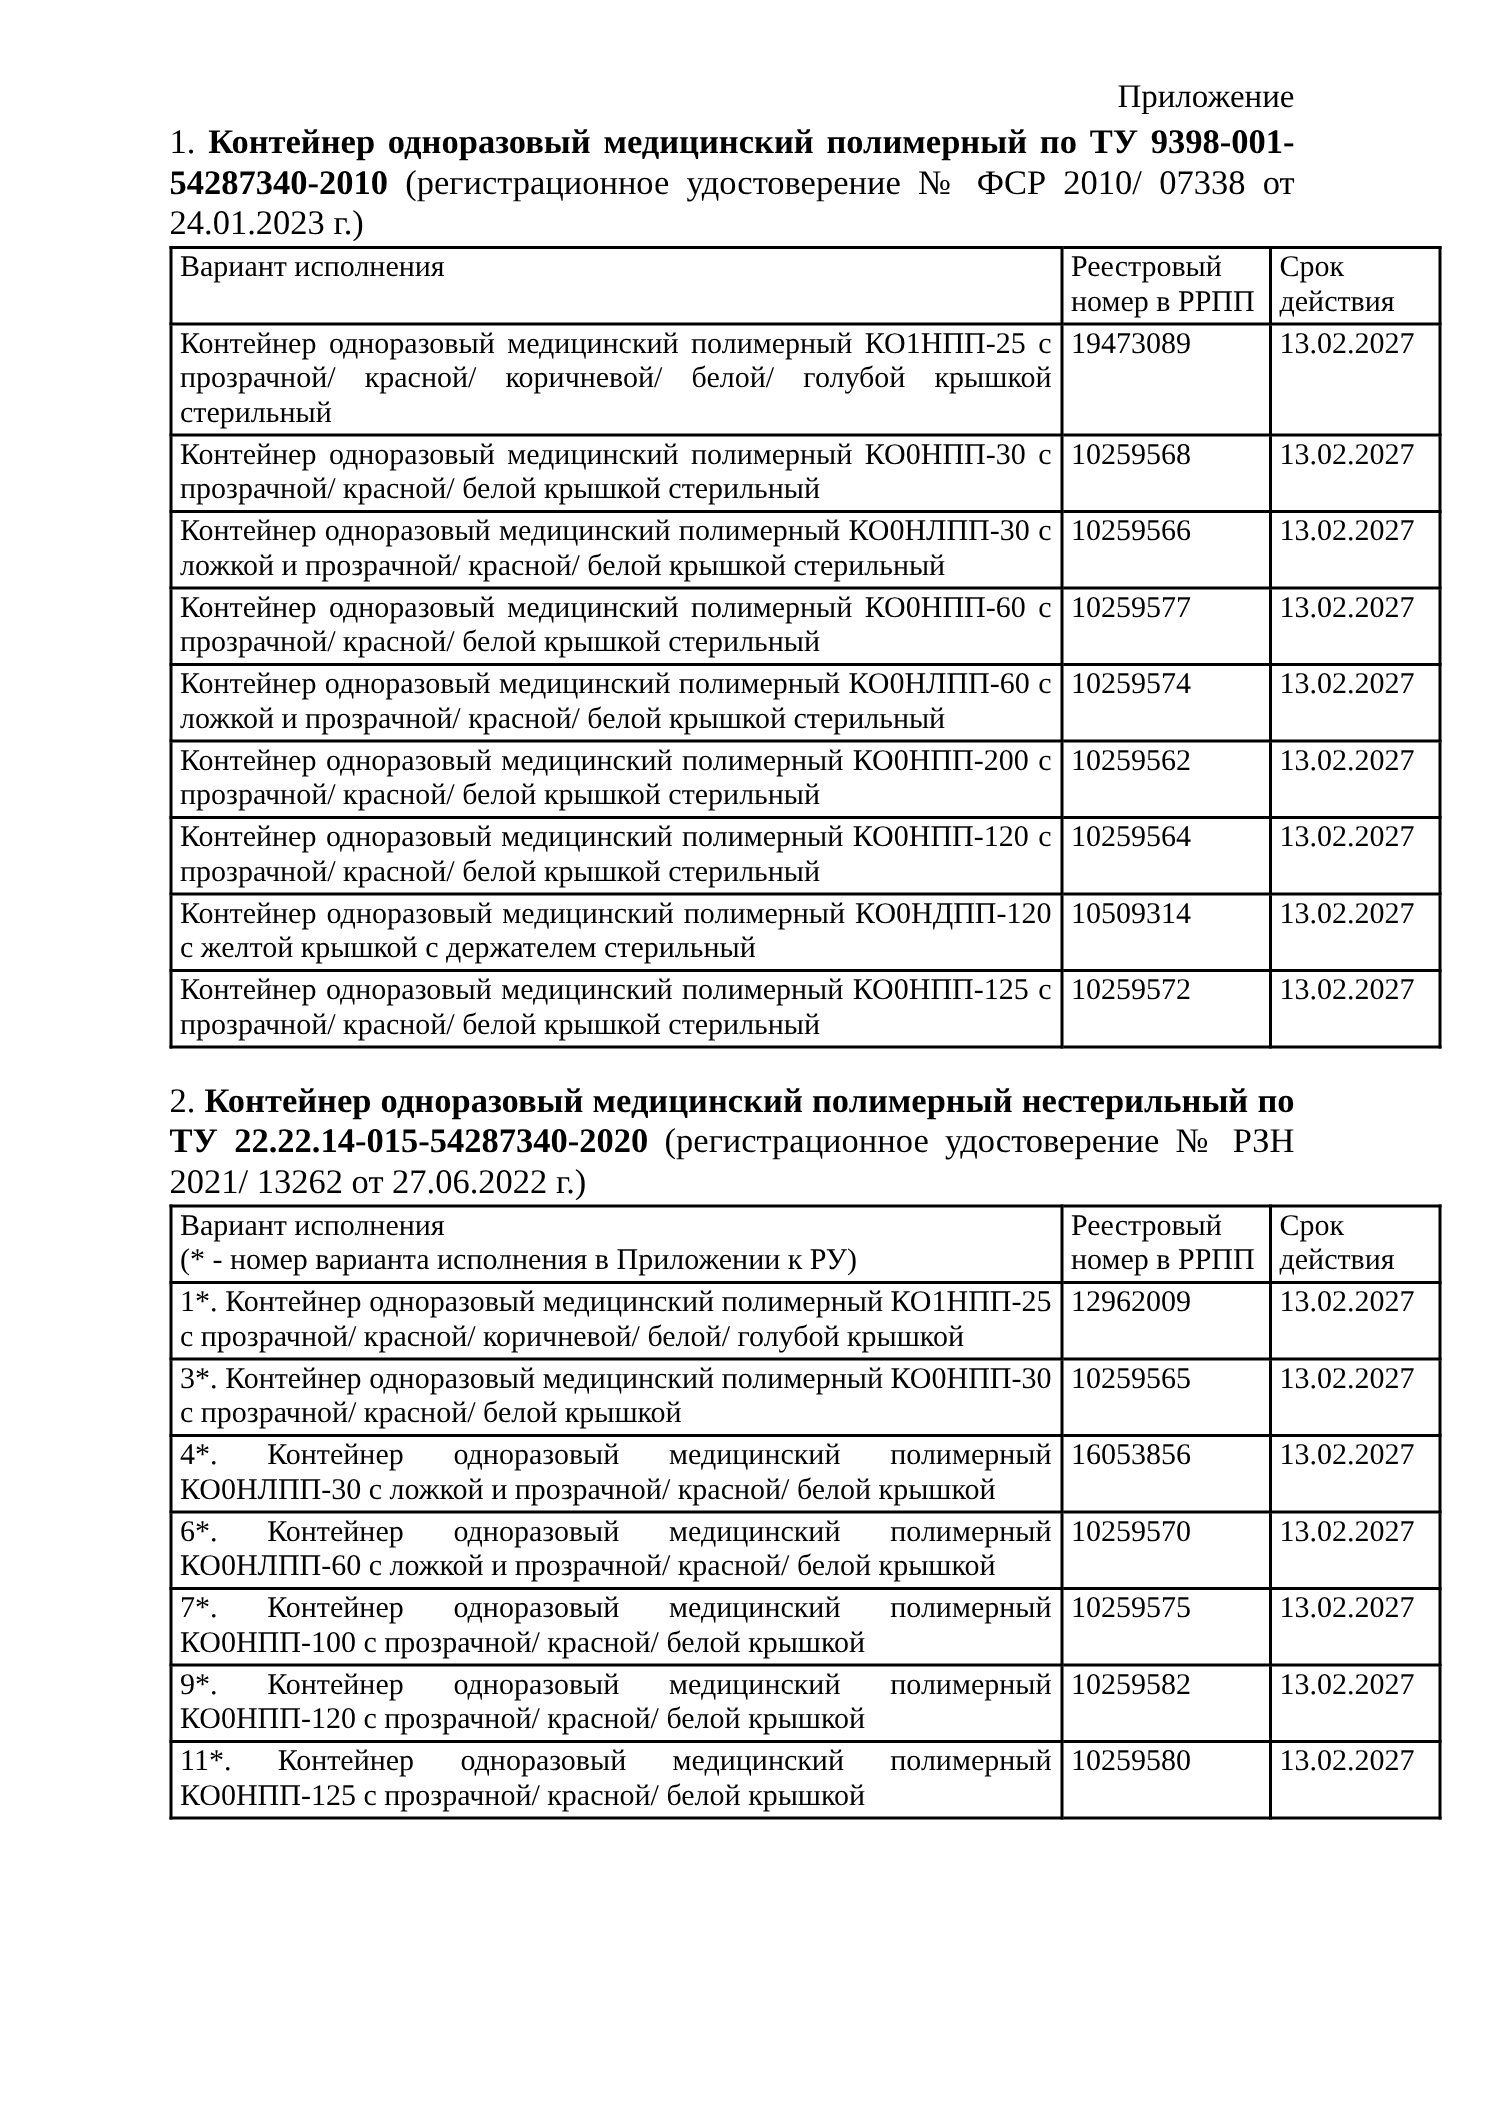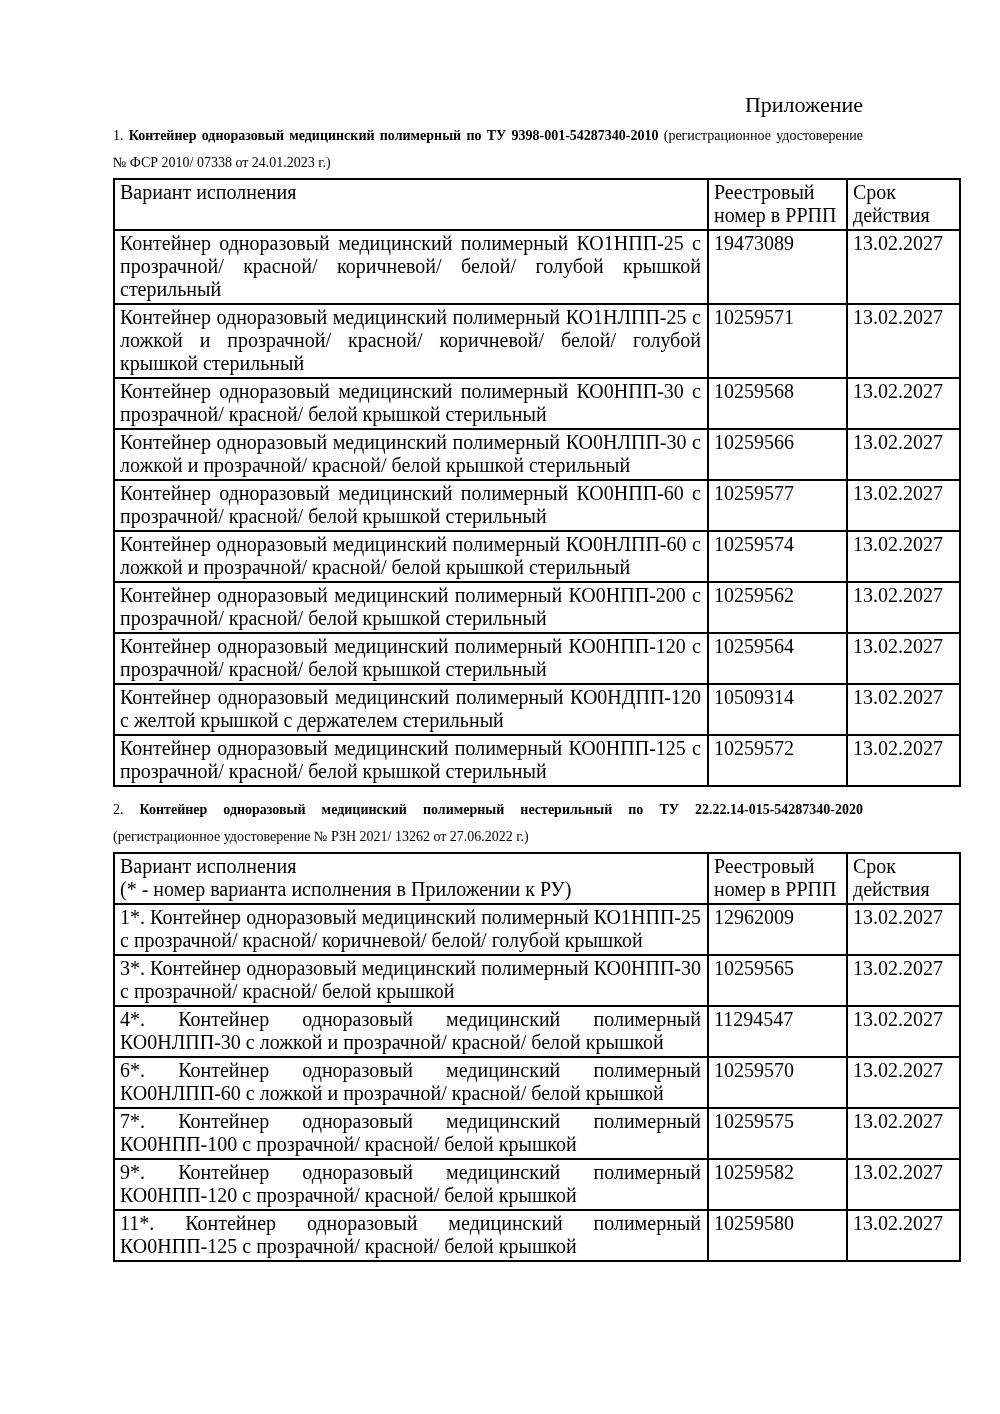--- a/index.html
+++ b/index.html
@@ -7,40 +7,40 @@
   body {
     width: 1000px;
     height: 1414px;
     overflow: hidden;
     color: #000;
     font-family: "Liberation Serif", "DejaVu Serif", serif;
   }
   .page {
     width: 904px;
     height: 1414px;
-    padding: 90px 41px 0 113px;
+    padding: 49px 41px 0 113px;
   }
   .appendix {
     font-size: 22px;
     line-height: 29px;
     text-align: right;
     margin-bottom: 3px;
   }
   .sec-heading {
-    font-size: 14px;
+    font-size: 23px;
     line-height: 27px;
     text-align: justify;
     margin-bottom: 2px;
   }
   .sec-heading .ttl { font-weight: bold; }
   .doc-table {
     width: 100%;
     border-collapse: collapse;
     table-layout: fixed;
-    margin-bottom: 9px;
+    margin-bottom: 21px;
   }
   .doc-table th, .doc-table td {
     border: 2px solid #000;
     vertical-align: top;
     font-size: 20px;
     line-height: 23px;
     font-weight: normal;
     text-align: left;
     padding: 1px 6px 2px 5px;
   }
@@ -69,25 +69,20 @@
       <tr>
         <th>Вариант исполнения</th>
         <th>Реестровый номер в РРПП</th>
         <th>Срок действия</th>
       </tr>
     </thead>
     <tbody>
       <tr>
         <td class="c-var">Контейнер одноразовый медицинский полимерный КО1НПП-25 с прозрачной/ красной/ коричневой/ белой/ голубой крышкой стерильный</td>
         <td>19473089</td>
-        <td>13.02.2027</td>
-      </tr>
-      <tr>
-        <td class="c-var">Контейнер одноразовый медицинский полимерный КО1НЛПП-25 с ложкой и прозрачной/ красной/ коричневой/ белой/ голубой крышкой стерильный</td>
-        <td>10259571</td>
         <td>13.02.2027</td>
       </tr>
       <tr>
         <td class="c-var">Контейнер одноразовый медицинский полимерный КО0НПП-30 с прозрачной/ красной/ белой крышкой стерильный</td>
         <td>10259568</td>
         <td>13.02.2027</td>
       </tr>
       <tr>
         <td class="c-var">Контейнер одноразовый медицинский полимерный КО0НЛПП-30 с ложкой и прозрачной/ красной/ белой крышкой стерильный</td>
         <td>10259566</td>
@@ -150,21 +145,21 @@
         <td>12962009</td>
         <td>13.02.2027</td>
       </tr>
       <tr>
         <td class="c-var">3*. Контейнер одноразовый медицинский полимерный КО0НПП-30 с прозрачной/ красной/ белой крышкой</td>
         <td>10259565</td>
         <td>13.02.2027</td>
       </tr>
       <tr>
         <td class="c-var">4*. Контейнер одноразовый медицинский полимерный КО0НЛПП-30 с ложкой и прозрачной/ красной/ белой крышкой</td>
-        <td>11294547</td>
+        <td>16053856</td>
         <td>13.02.2027</td>
       </tr>
       <tr>
         <td class="c-var">6*. Контейнер одноразовый медицинский полимерный КО0НЛПП-60 с ложкой и прозрачной/ красной/ белой крышкой</td>
         <td>10259570</td>
         <td>13.02.2027</td>
       </tr>
       <tr>
         <td class="c-var">7*. Контейнер одноразовый медицинский полимерный КО0НПП-100 с прозрачной/ красной/ белой крышкой</td>
         <td>10259575</td>

